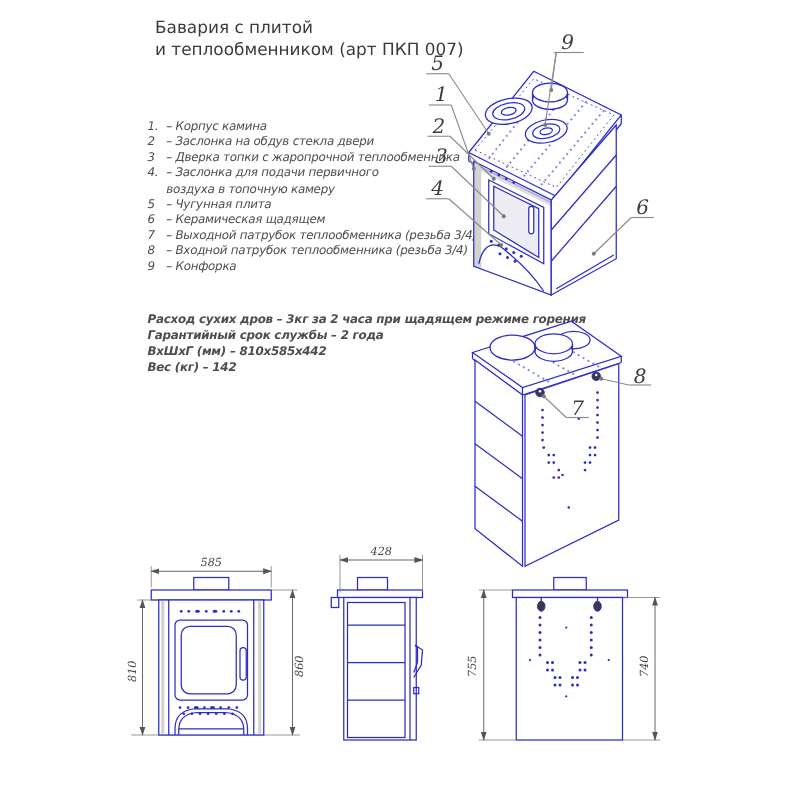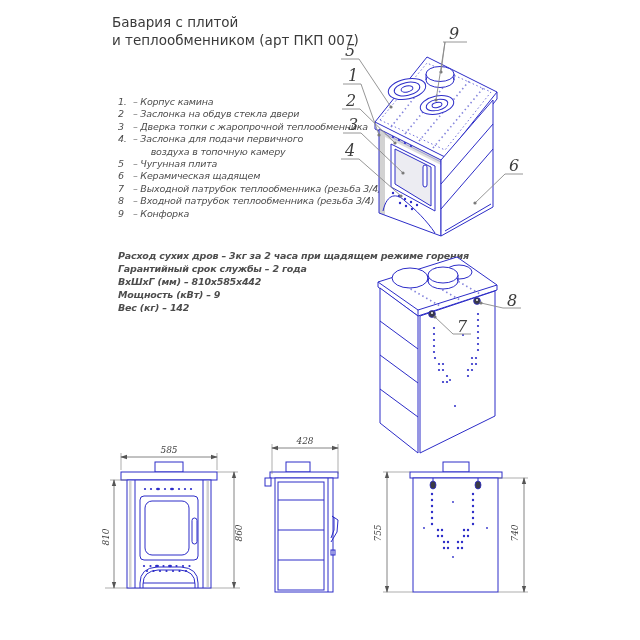--- a/index.html
+++ b/index.html
@@ -1,23 +1,23 @@
 <!DOCTYPE html>
 <html><head>
 <meta charset="utf-8">
 <style>
   html,body{margin:0;padding:0;background:#fff;}
   .page{position:relative;width:640px;height:640px;background:#ffffff;overflow:hidden;
         font-family:"DejaVu Sans",sans-serif;color:#3d3d3d;}
-  .title{position:absolute;left:112px;top:13px;font-size:13.5px;line-height:18px;color:#3a3a3a;}
+  .title{position:absolute;left:124px;top:13px;font-size:13.5px;line-height:18px;color:#3a3a3a;}
   .parts{position:absolute;left:118px;top:96px;font-style:italic;font-size:9.5px;
          line-height:12.4px;color:#4d4d4d;letter-spacing:-0.2px;}
   .prow{display:flex;}
   .pnum{width:15px;flex:0 0 15px;}
-  .ptxt{white-space:pre-line;text-align:center;}
+  .ptxt{white-space:pre-line;}
   .specs{position:absolute;left:118px;top:249px;font-style:italic;font-size:9.5px;
          line-height:13px;color:#4d4d4d;letter-spacing:-0.2px;font-weight:bold;}
   svg{position:absolute;overflow:visible;}
   .bl{stroke:#2c2cc8;fill:none;stroke-width:1;}
   .blf{stroke:#2c2cc8;fill:#ffffff;stroke-width:1;}
   .blt{stroke:#4a4ad2;fill:none;stroke-width:0.8;}
   .dash{stroke:#5c5cd0;fill:none;stroke-width:1.6;stroke-dasharray:1.5 3;opacity:.75;}
   .gry{fill:#d2d2d2;stroke:none;}
   .ldr{stroke:#8a8a8a;fill:none;stroke-width:0.9;}
   .dot{fill:#7a7a7a;stroke:none;}
@@ -75,21 +75,20 @@
     <div class="prow">
         <span class="pnum">9</span>
         <span class="ptxt">– Конфорка</span>
       </div>
   </div>
 
   <div class="specs">
     <div>Расход сухих дров – 3кг за 2 часа при щадящем режиме горения</div>
     <div>Гарантийный срок службы – 2 года</div>
     <div>ВхШхГ (мм) – 810х585х442</div>
-    <div>Мощность (кВт) – 9</div>
     <div>Вес (кг) – 142</div>
   </div>
 
   <svg style="left:333px;top:23px" width="200" height="215" viewBox="0 0 200 215">
     <g>
       <polygon class="blf" points="42,99 94,34 164,69 112,134"></polygon>
       <polygon class="blt" points="47,97 94,40 158,69 112,127" stroke-dasharray="1.5 2.5"></polygon>
       <line class="bl" x1="42" y1="99" x2="42" y2="106"></line>
       <line class="bl" x1="112" y1="134" x2="112" y2="141"></line>
       <line class="bl" x1="164" y1="69" x2="164" y2="76"></line>

